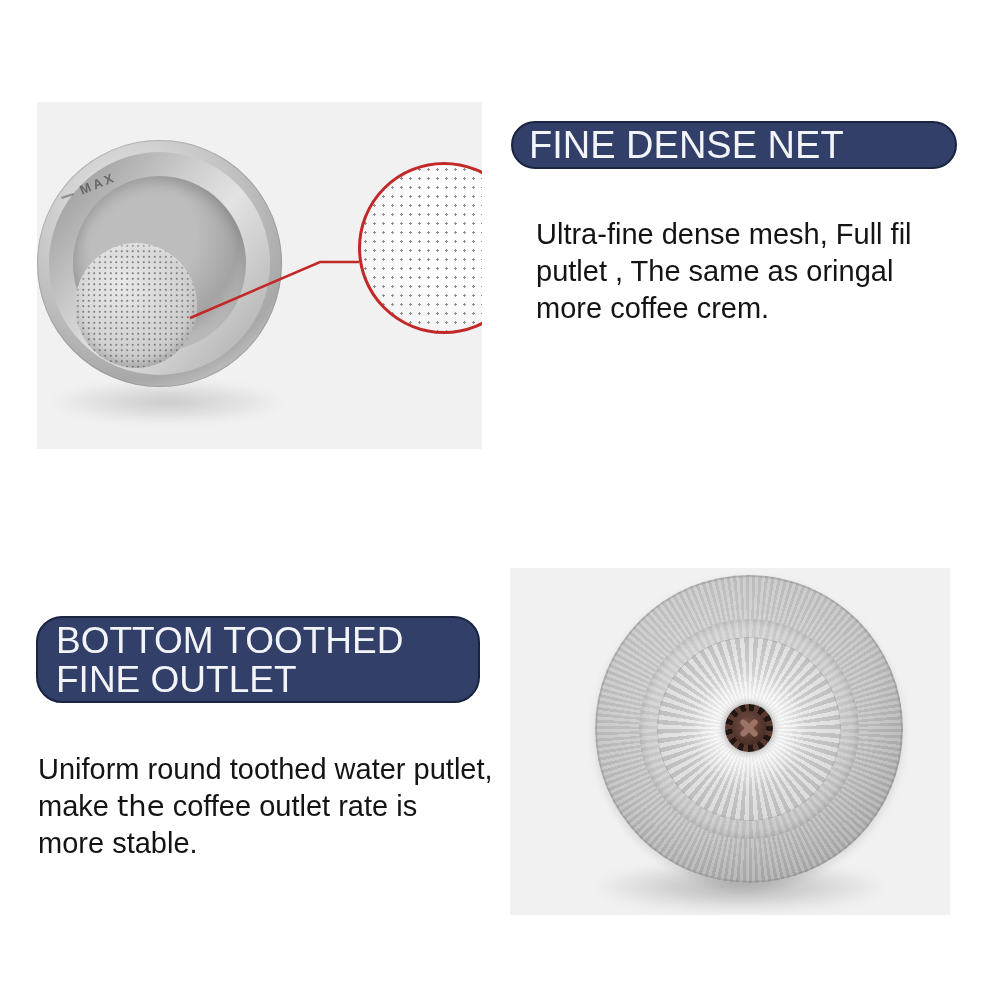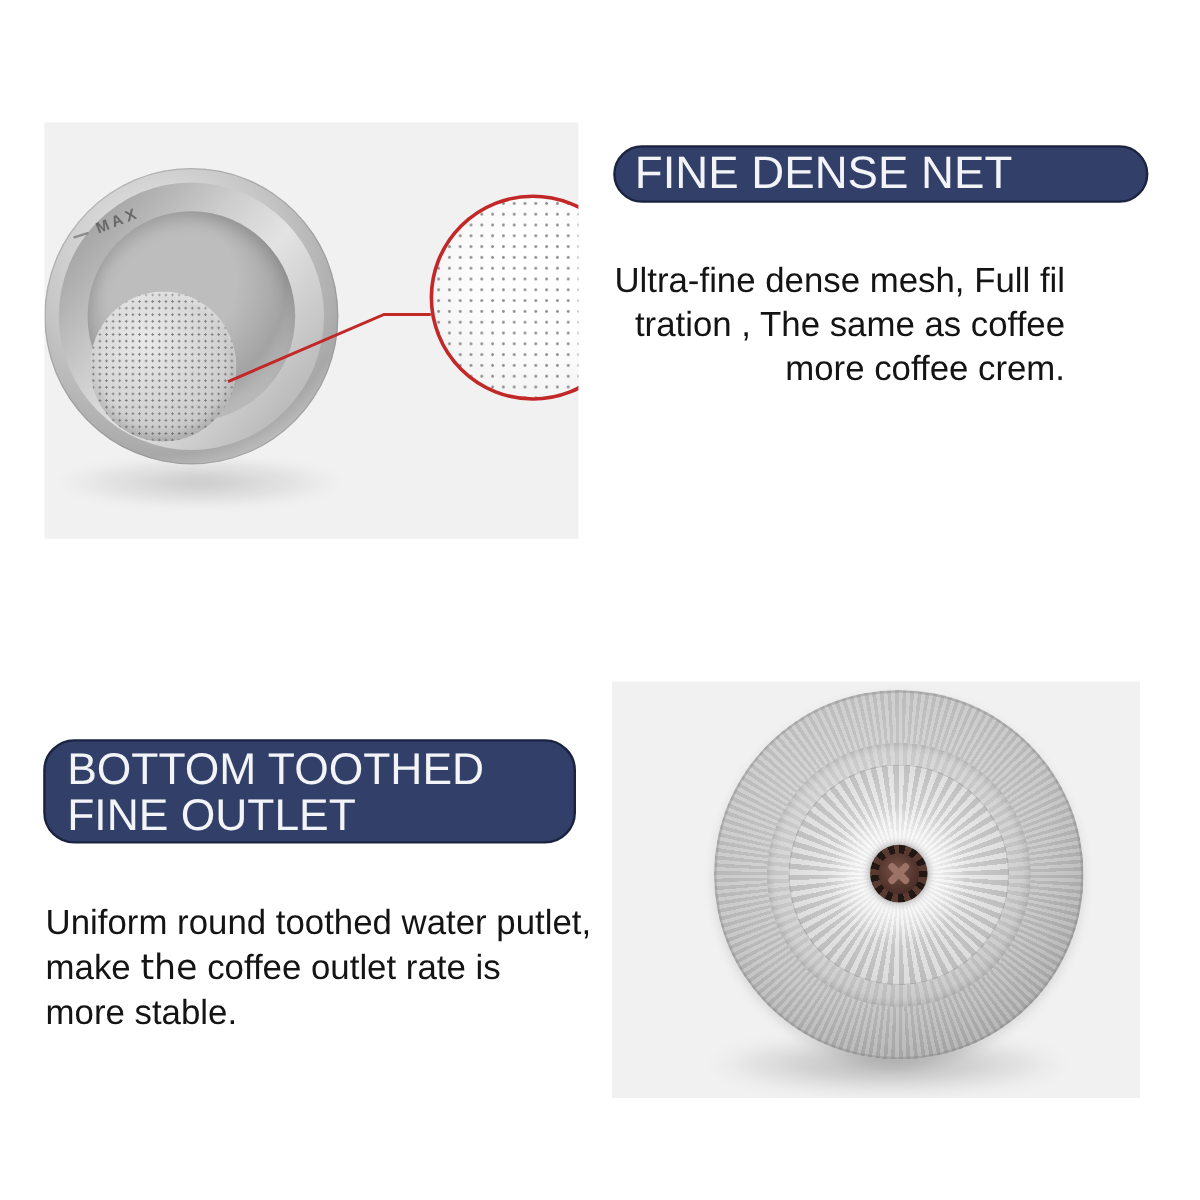--- a/index.html
+++ b/index.html
@@ -79,21 +79,21 @@
   .pill{position:absolute;box-sizing:border-box;background:var(--navy);border:2px solid var(--navy-border);
     color:var(--heading-text);display:flex;align-items:center;text-align:right;}
   #heading-fine{left:511px;top:121px;width:446px;height:48px;border-radius:24px;
     font-size:38px;padding-left:16px;}
   #heading-outlet{left:36px;top:604px;width:444px;height:87px;border-radius:26px;
     font-size:37px;line-height:39px;padding-left:18px;flex-direction:column;
     align-items:flex-start;justify-content:center;margin-top:12px;}
 
   
   .para{position:absolute;color:var(--body-text);font-size:29px;line-height:37px;}
-  #para-fine{left:512px;top:216px;text-align:right;}
+  #para-fine{left:536px;top:216px;}
   #para-outlet{left:38px;top:751px;}
   .em-word{font-family:"DejaVu Sans",sans-serif;}
 </style>
 </head>
 <body>
 
 <div class="canvas">
 
   <div class="photo" id="photo-basket">
     <div class="basket-shadow"></div>
@@ -110,21 +110,21 @@
       <polyline points="153,216 283,160 322,160" fill="none" stroke="#c32828" stroke-width="2.5"></polyline>
     </svg>
   </div>
 
   <div class="pill" id="heading-fine">
     <span>FINE DENSE NET</span>
   </div>
 
   <div class="para" id="para-fine">
     <div>Ultra-fine dense mesh, Full fil</div>
-    <div>tration , The same as coffee</div>
+    <div>putlet , The same as oringal</div>
     <div>more coffee crem.</div>
   </div>
 
   <div class="pill" id="heading-outlet">
     <div>BOTTOM TOOTHED</div>
     <div>FINE OUTLET</div>
   </div>
 
   <div class="para" id="para-outlet">
     <div>Uniform round toothed water putlet,</div>

